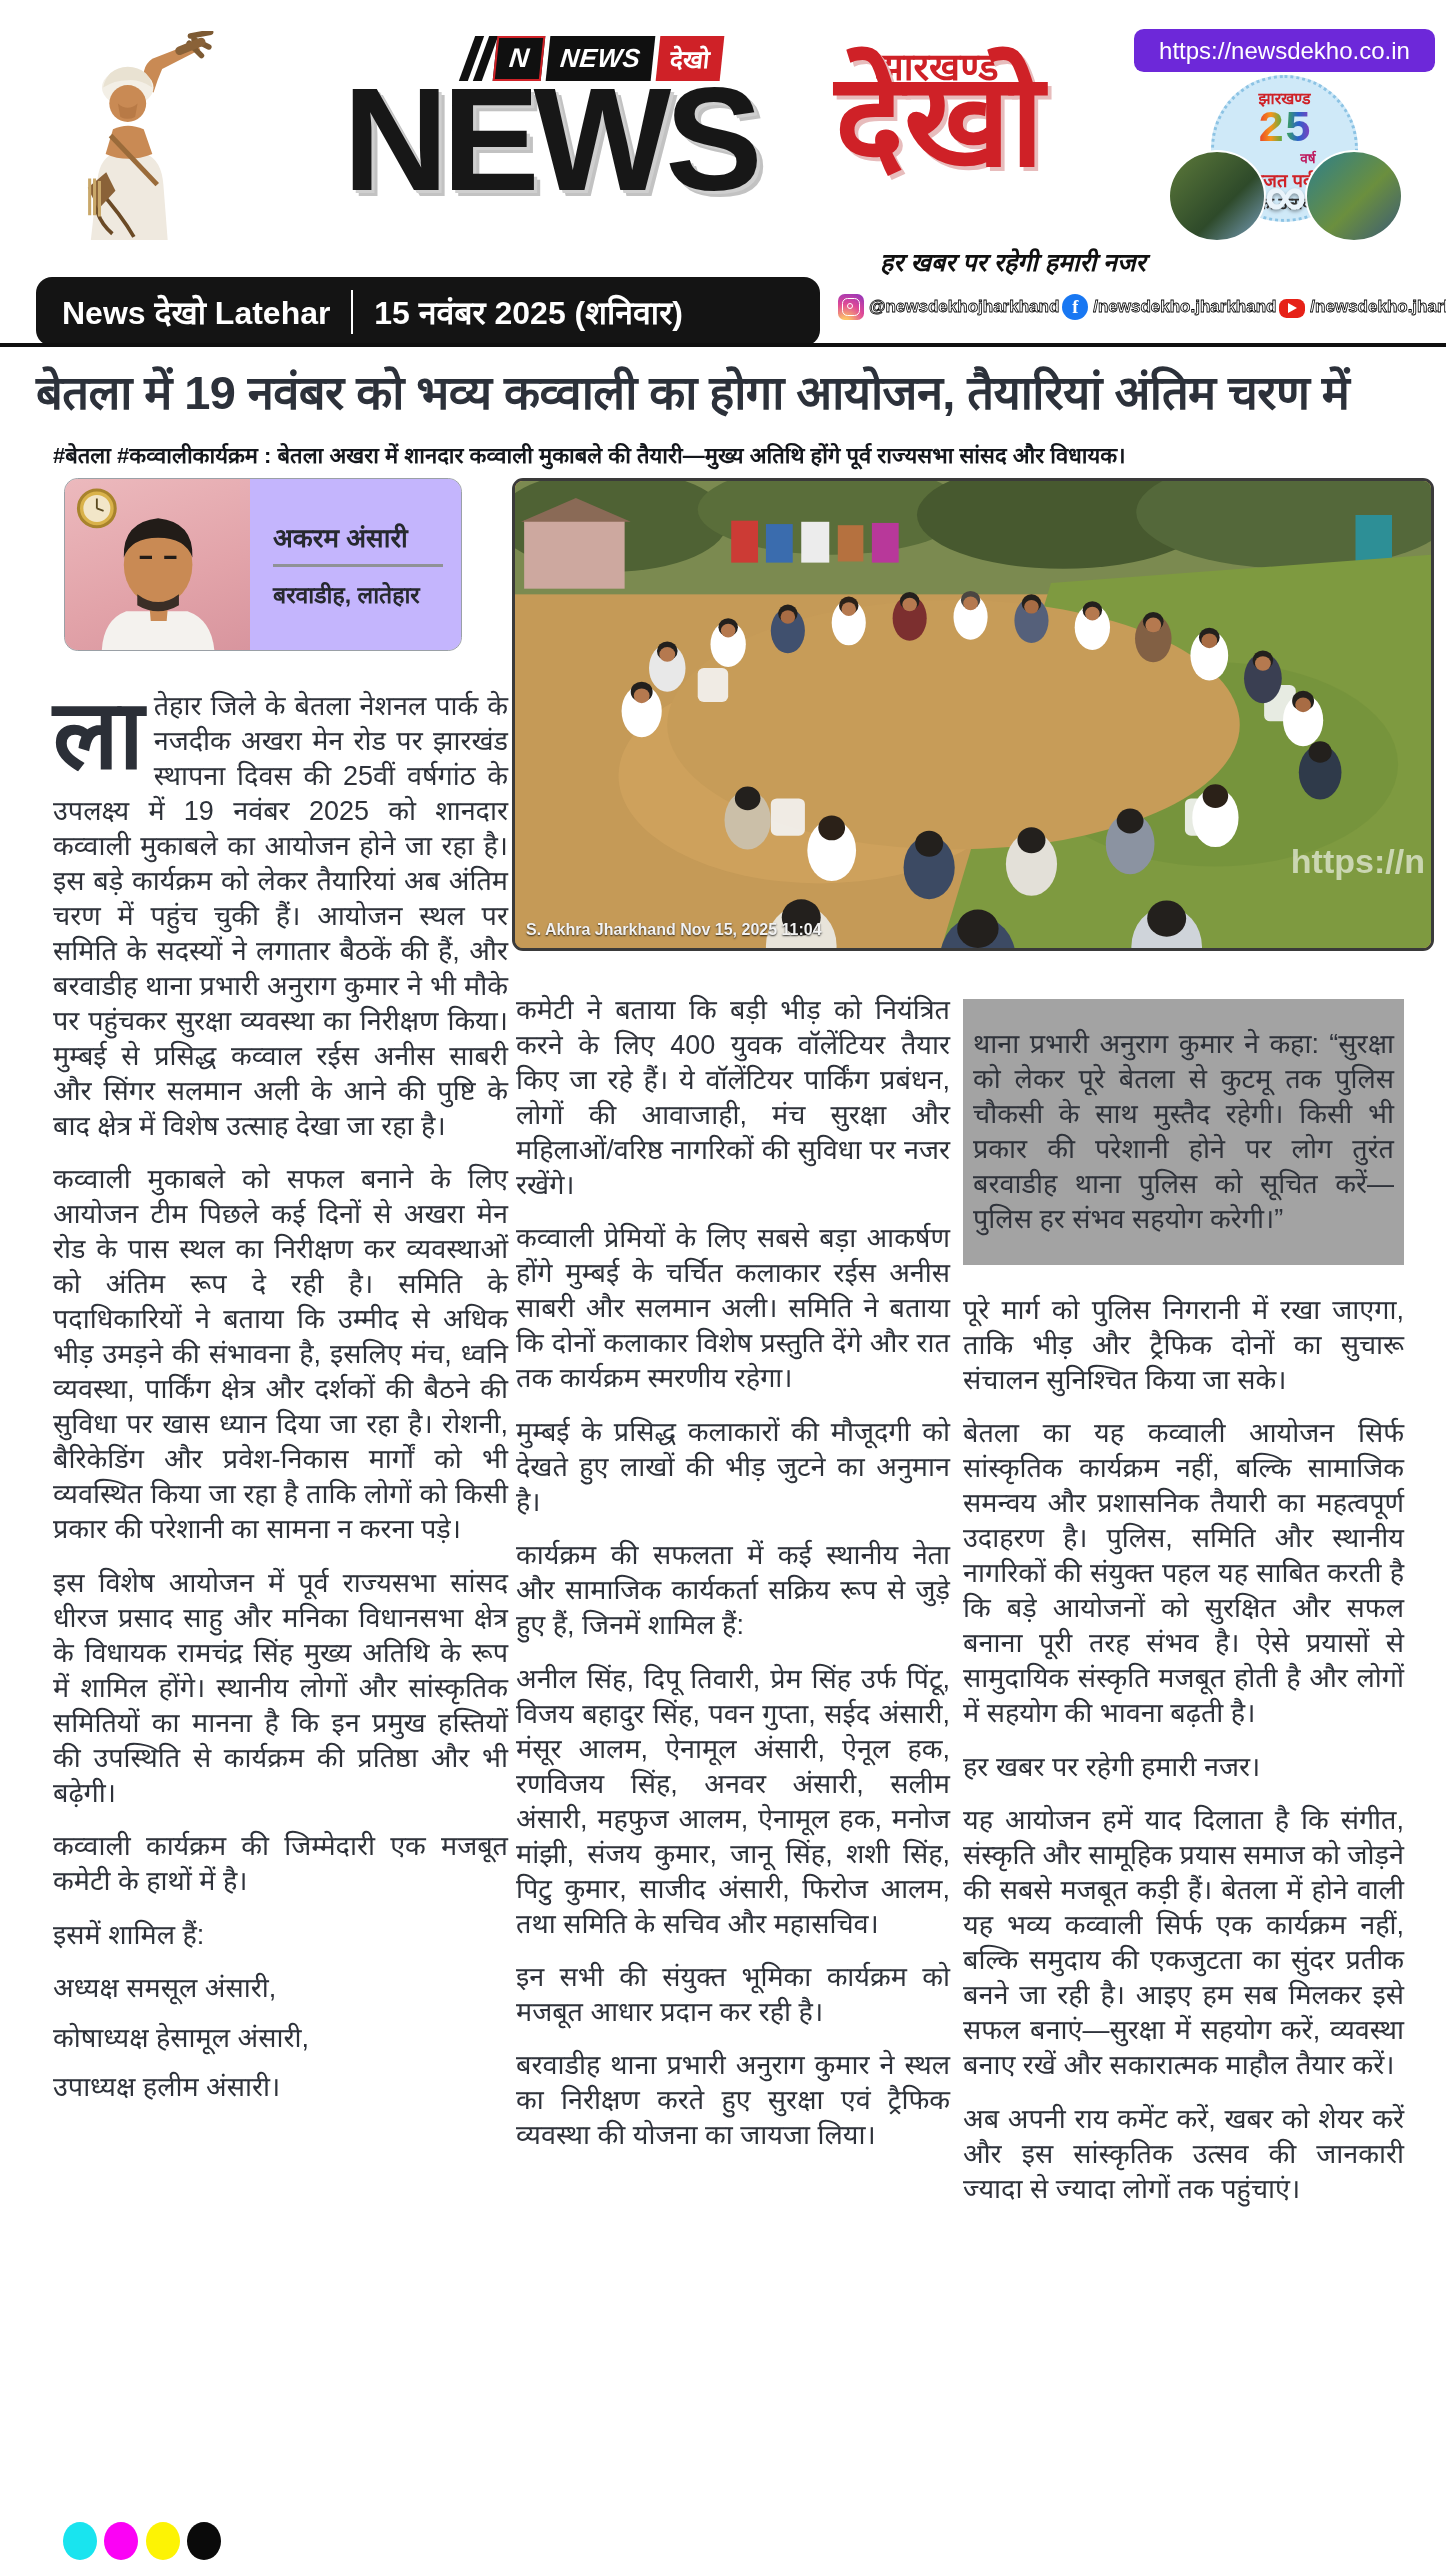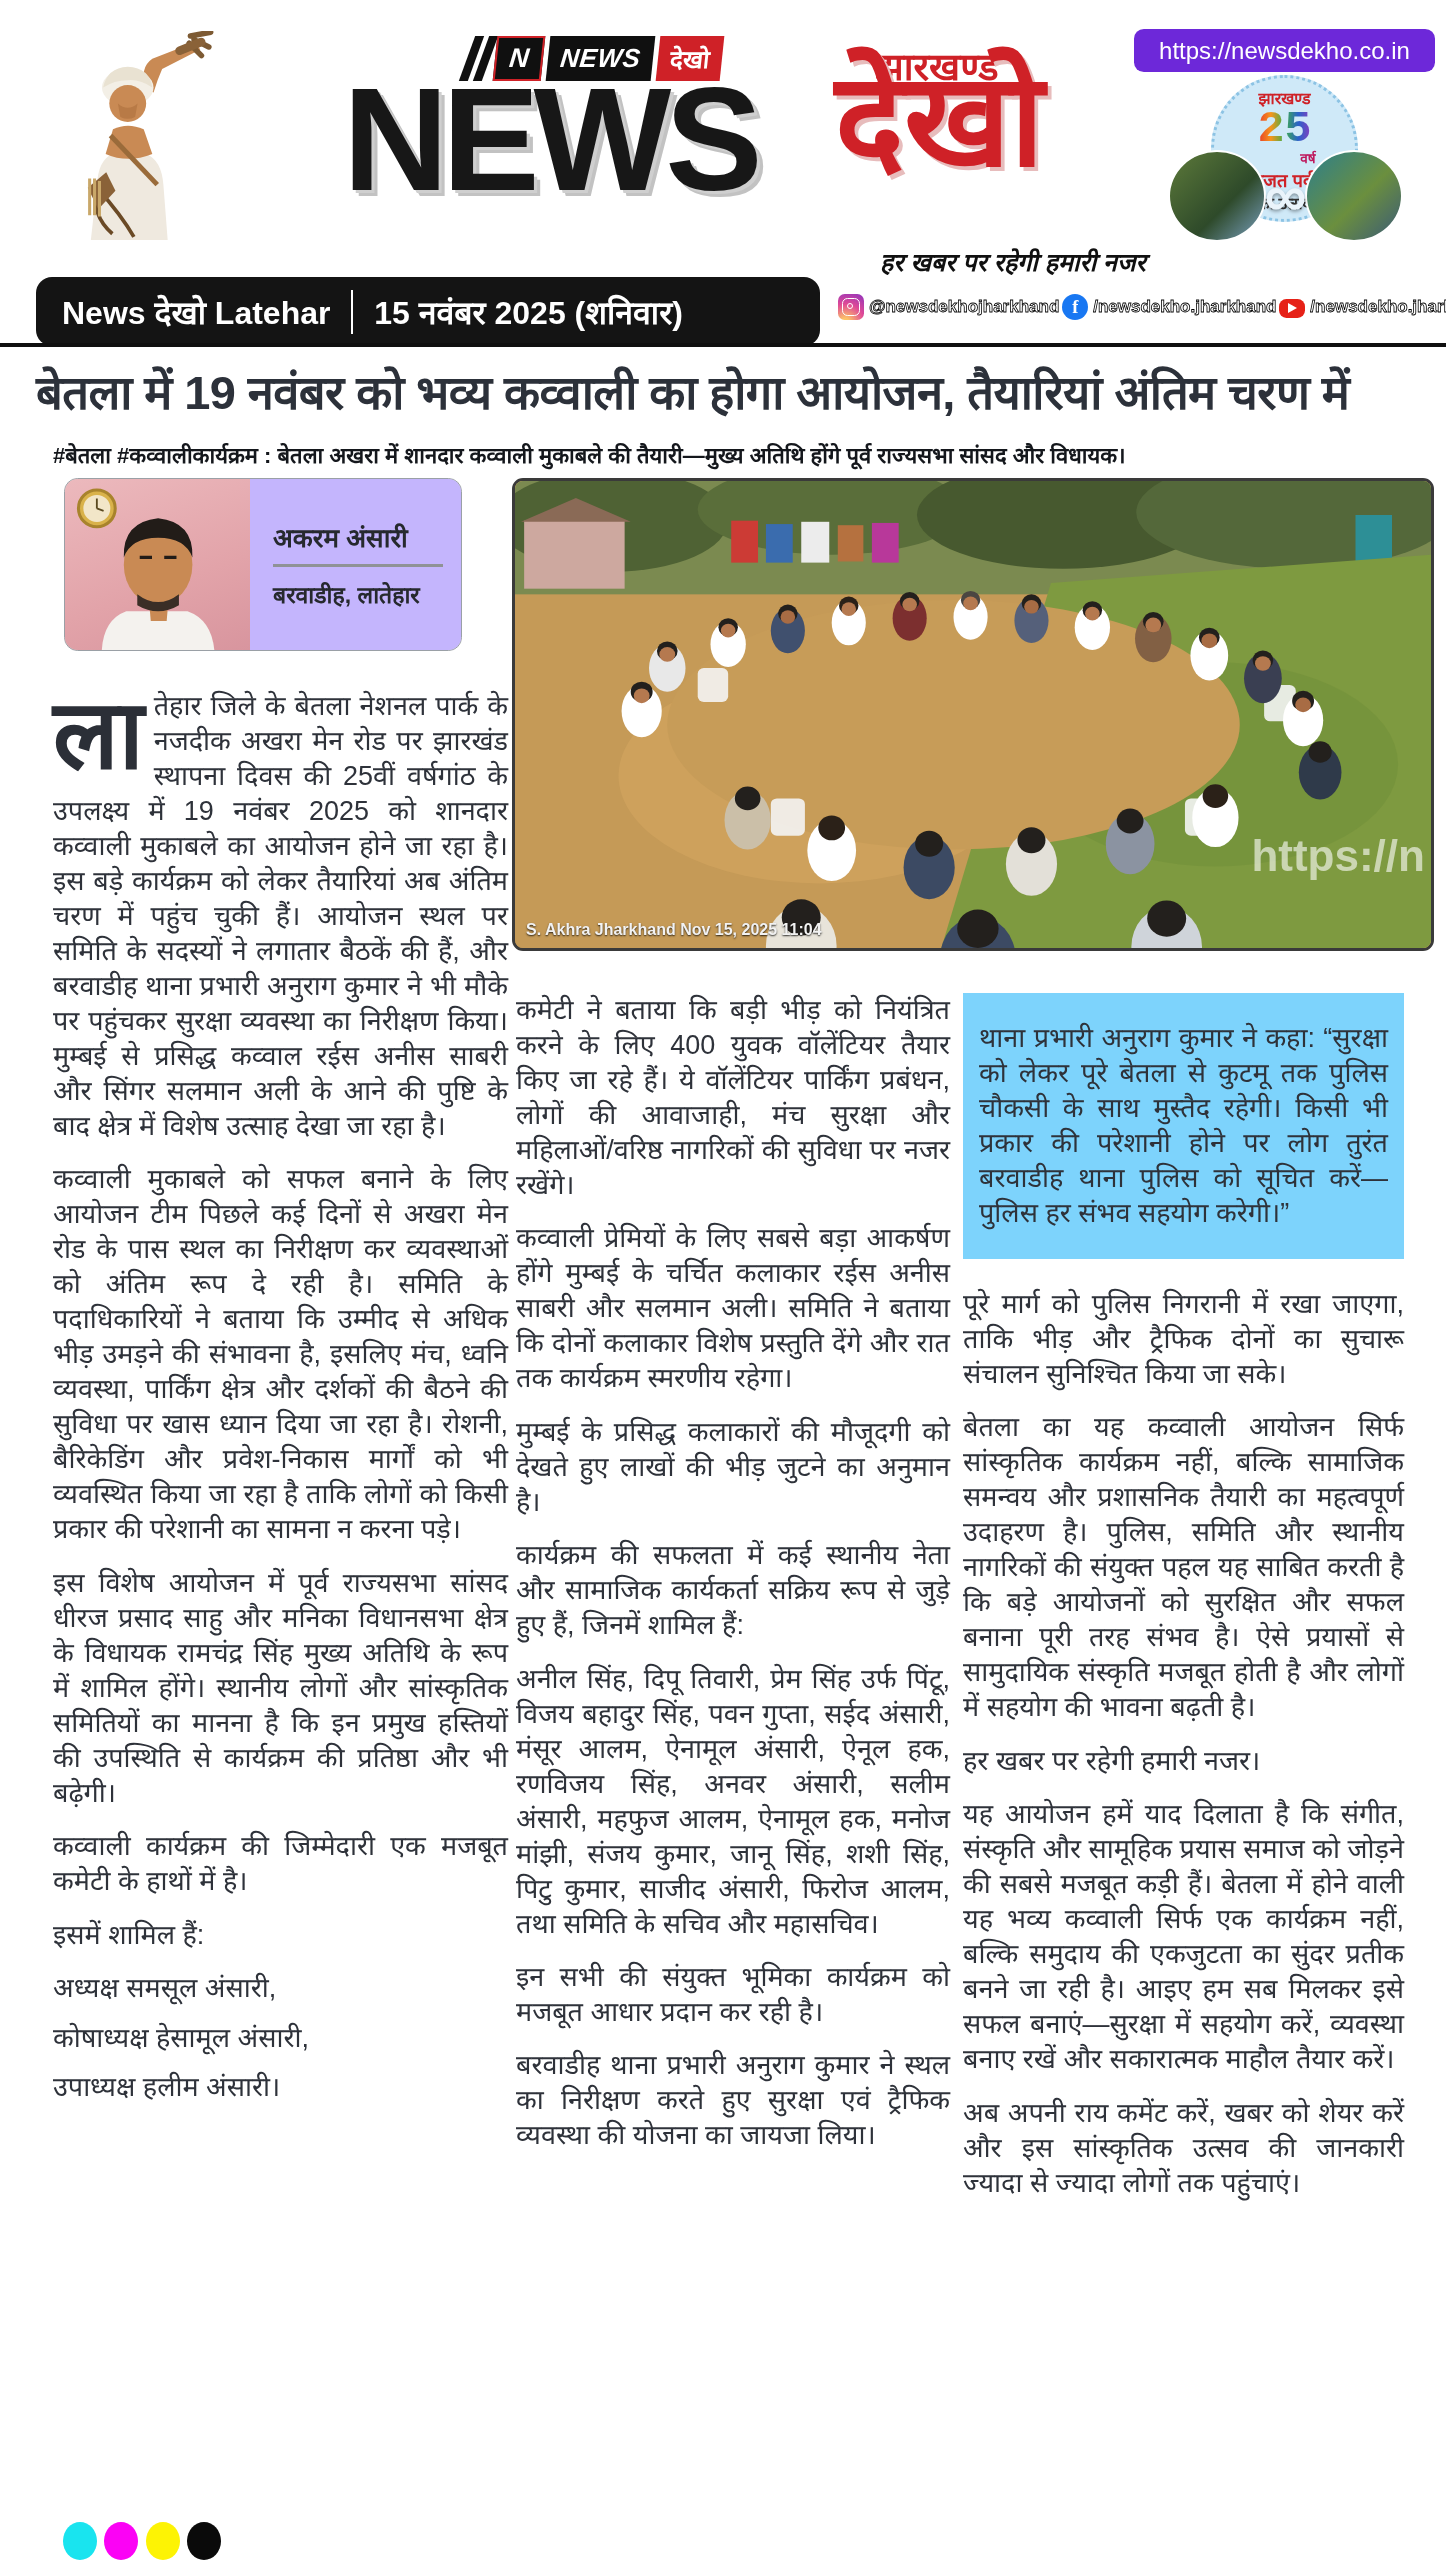--- a/index.html
+++ b/index.html
@@ -75,31 +75,31 @@
   .rep-name{font-size:26px;font-weight:800;color:#26292e;}
   .rep-div{height:3.1px;background:#8f9296;margin:9.8px 0 11px 0;width:100%;}
   .rep-loc{font-size:23px;font-weight:600;color:#26292e;}
 
   
   .news-photo{position:absolute;left:512px;top:478px;width:922px;height:473px;border:3.1px solid #3a3a3a;
               border-radius:11px;overflow:hidden;background:#c59a57;}
   .news-photo svg{display:block;width:100%;height:100%;}
   .photo-credit{position:absolute;left:11px;bottom:8.6px;font-size:16px;color:#f2f2f2;
                 text-shadow:0 0.6px 1.8px rgba(0,0,0,.8);font-weight:600;}
-  .photo-wm{position:absolute;right:6.1px;bottom:67px;font-size:44px;font-weight:700;color:rgba(255,255,255,.6);}
+  .photo-wm{position:absolute;right:6.1px;bottom:67px;font-size:34px;font-weight:700;color:rgba(255,255,255,.6);}
 
   
   .col{position:absolute;font-size:27px;line-height:35px;text-align:justify;color:#2e323a;}
   .col p{margin:0 0 18.4px 0;}
   #col1{left:53px;top:689px;width:455px;}
   #col2{left:516px;top:993px;width:434px;}
   #col3{left:963px;top:993px;width:441px;}
   .dropcap{float:left;font-size:97px;line-height:74px;font-weight:800;color:#2b2f37;padding:8.6px 9.8px 0 0;}
   .committee-line{margin:0 0 14.7px 0 !important;text-align:left;}
-  .quote-box{background:#7dd3fc;padding:28px 16px;margin:0 0 28px 0;}
+  .quote-box{background:#a3a3a3;padding:28px 10px;margin:6px 0 28px 0;}
   .quote-box p{margin:0;}
 
   
   .dots{position:absolute;left:63px;top:2522px;display:flex;gap:7.4px;}
   .dot{width:34px;height:38px;border-radius:50%;}
 </style>
 </head>
 <body>
 
 <div id="page">

